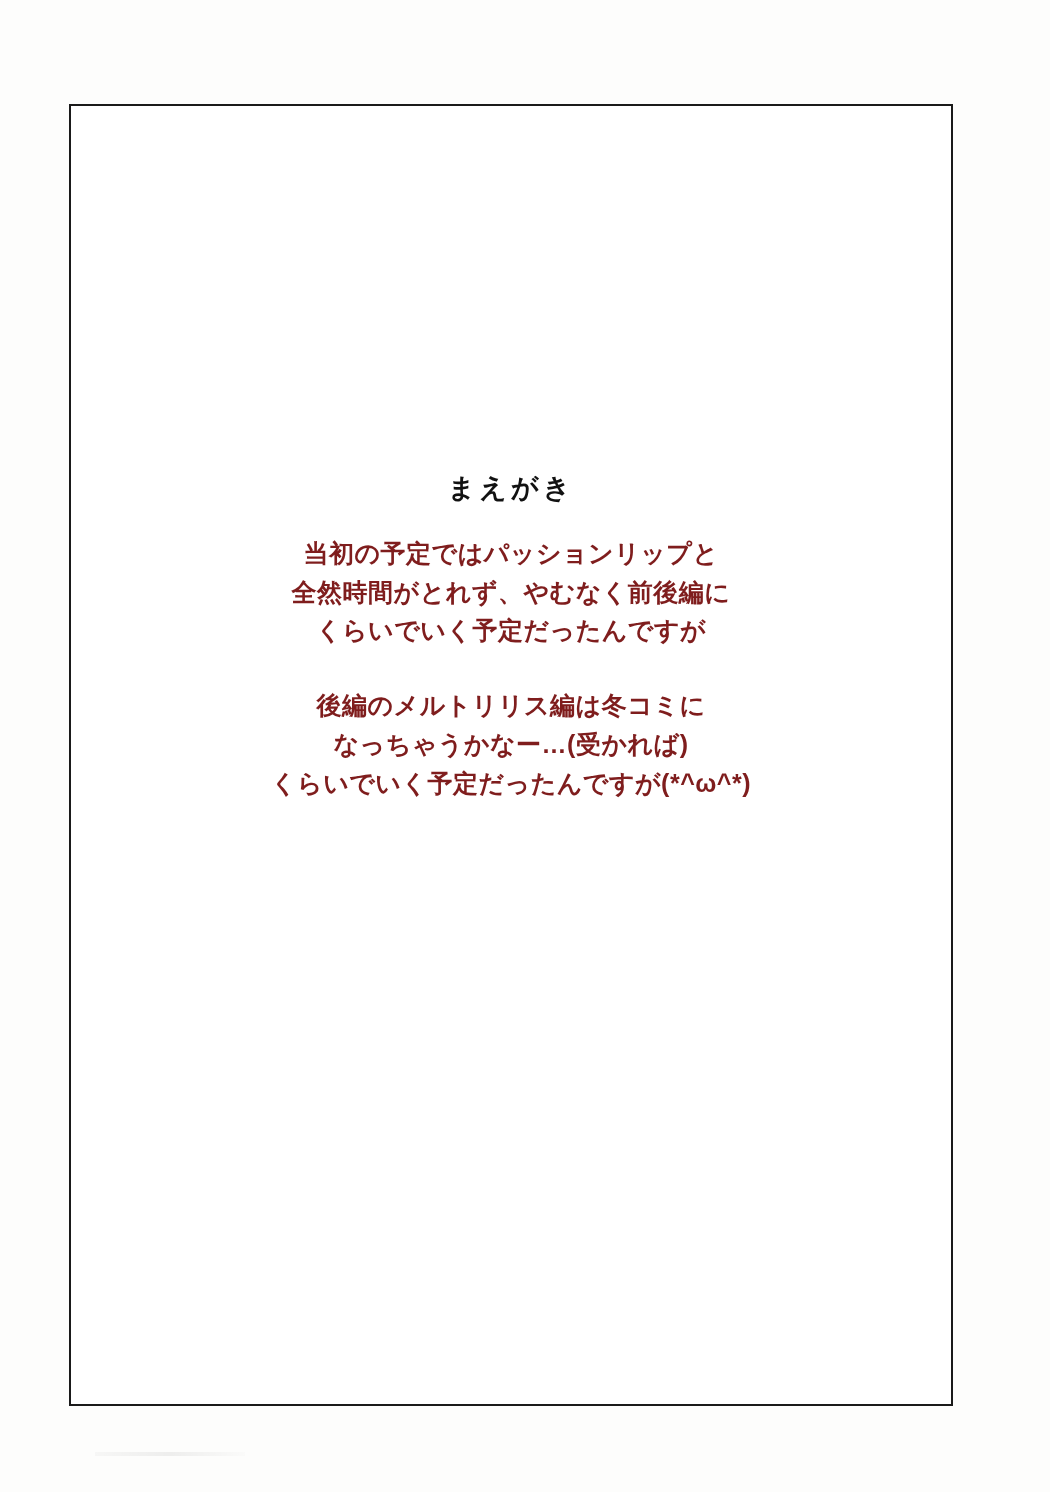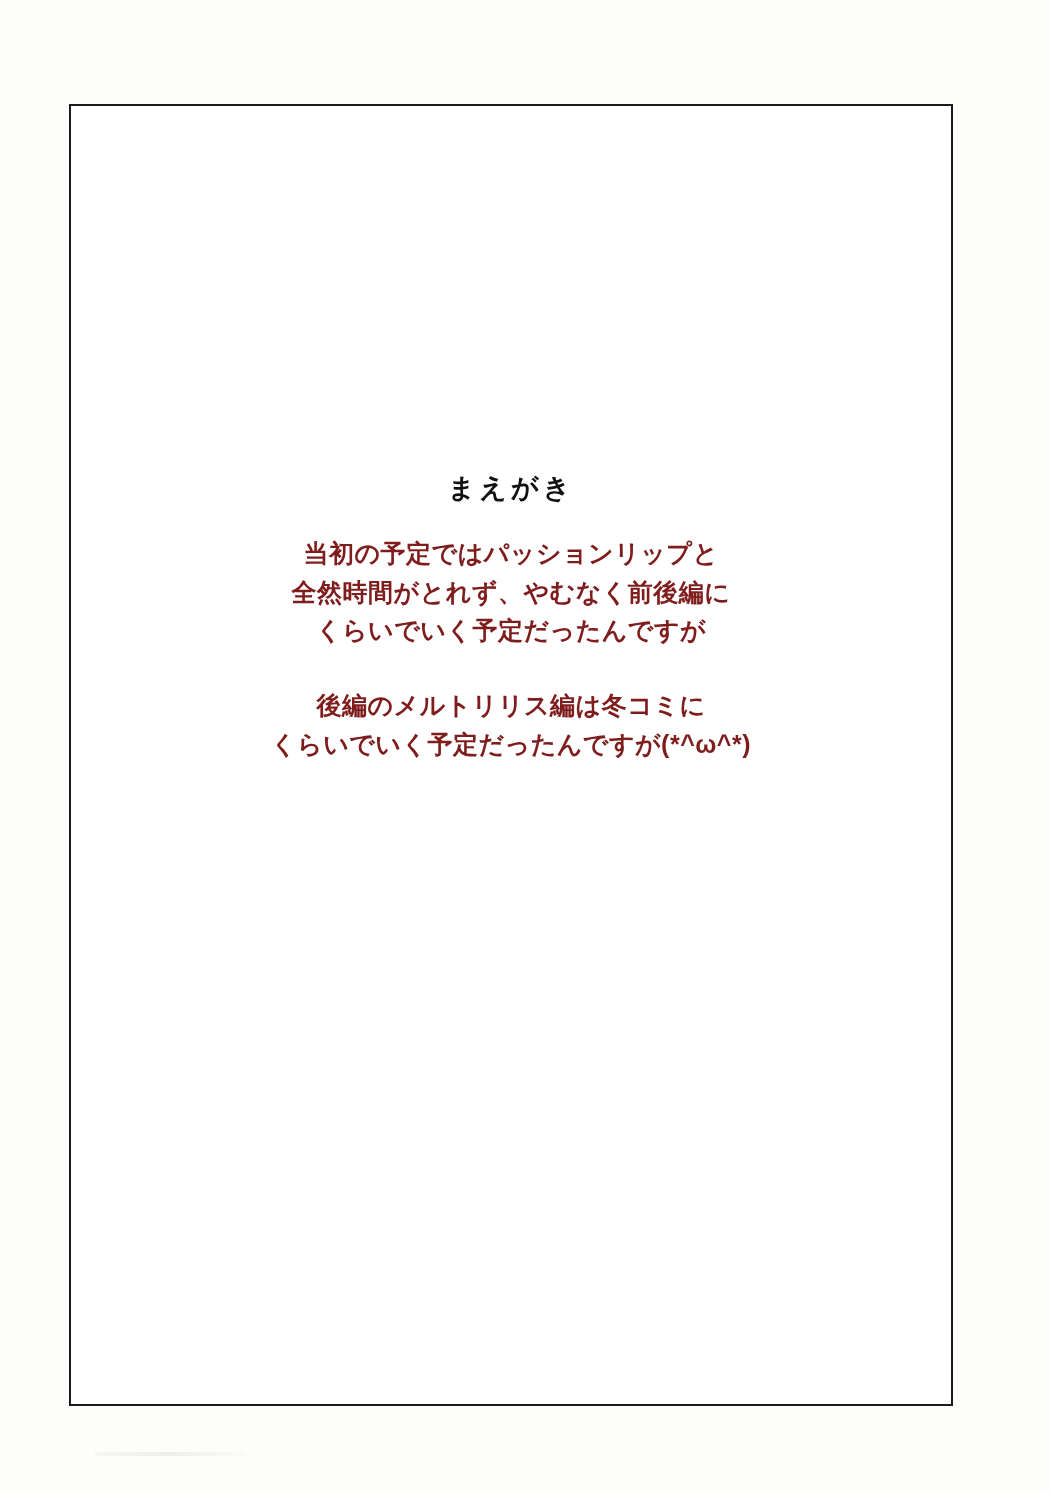--- a/index.html
+++ b/index.html
@@ -81,20 +81,21 @@
     <div class="aw-para">
       <span class="ln">当初の予定ではパッションリップと</span>
       <span class="ln">全然時間がとれず、やむなく前後編に</span>
       <span class="ln">くらいでいく予定だったんですが</span>
     </div>
 
     <div class="aw-gap"></div>
 
     <div class="aw-para">
       <span class="ln">後編のメルトリリス編は冬コミに</span>
+      <span class="ln">なっちゃうかなー…(受かれば)</span>
       <span class="ln">くらいでいく予定だったんですが(*^ω^*)</span>
     </div>
 
   </div>
 
   <div class="edge-smudge"></div>
 
 </div>
 
 </body></html>

